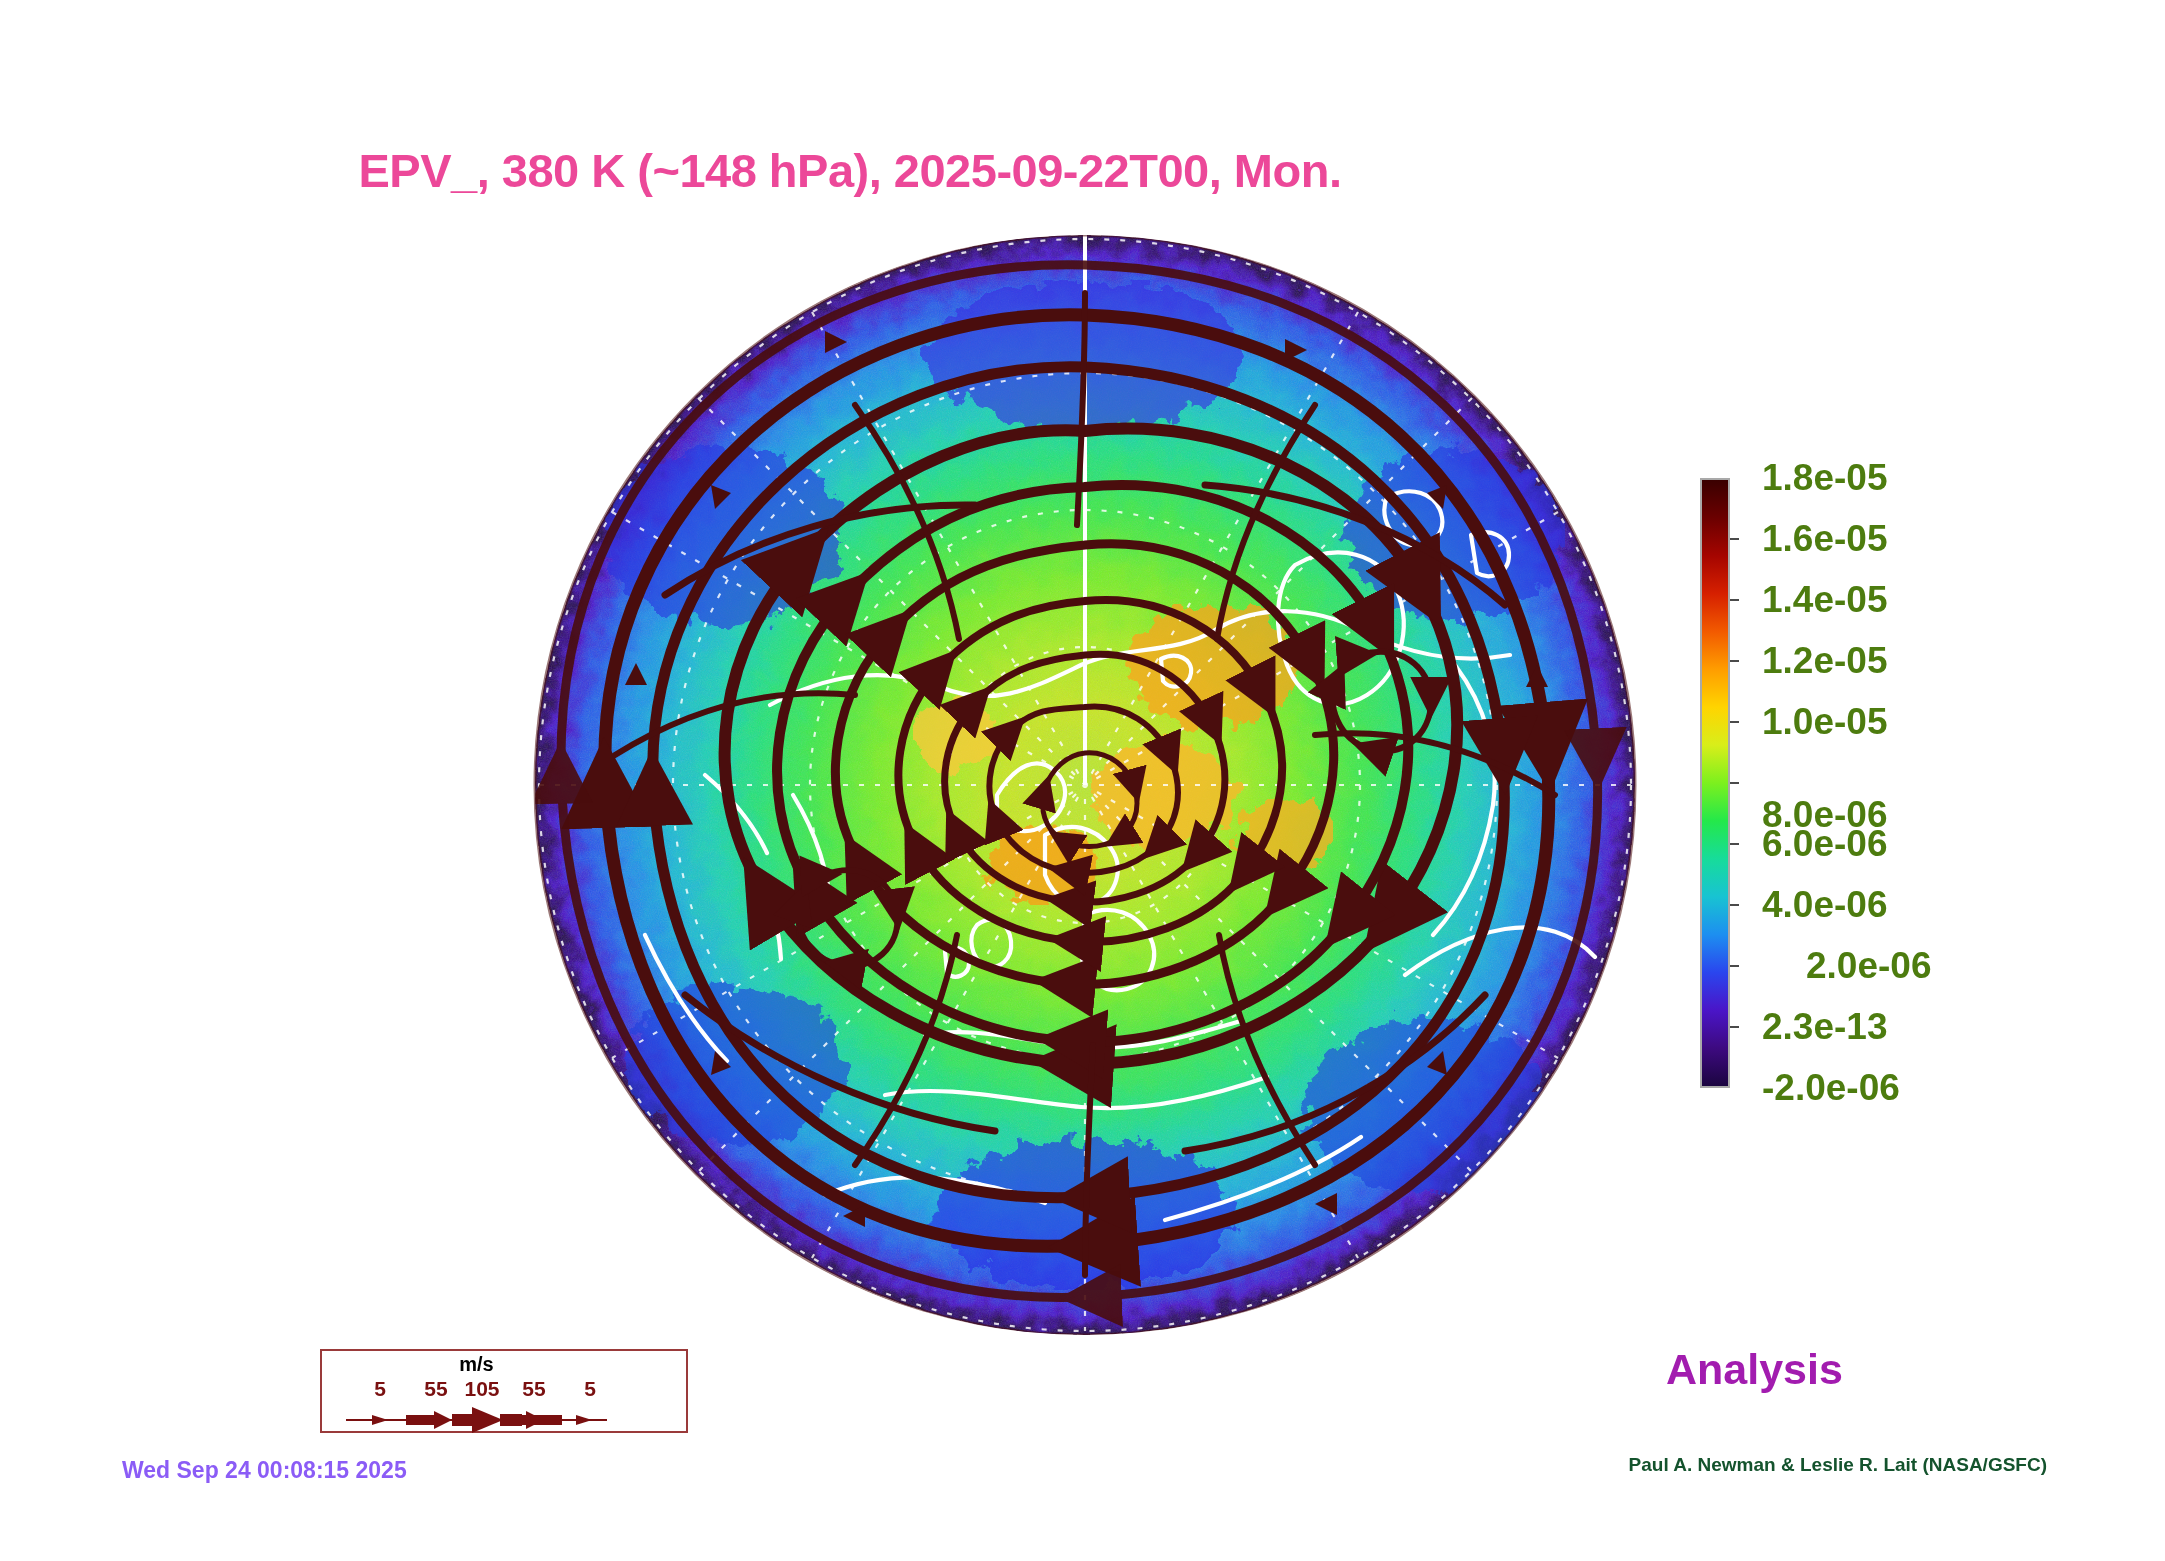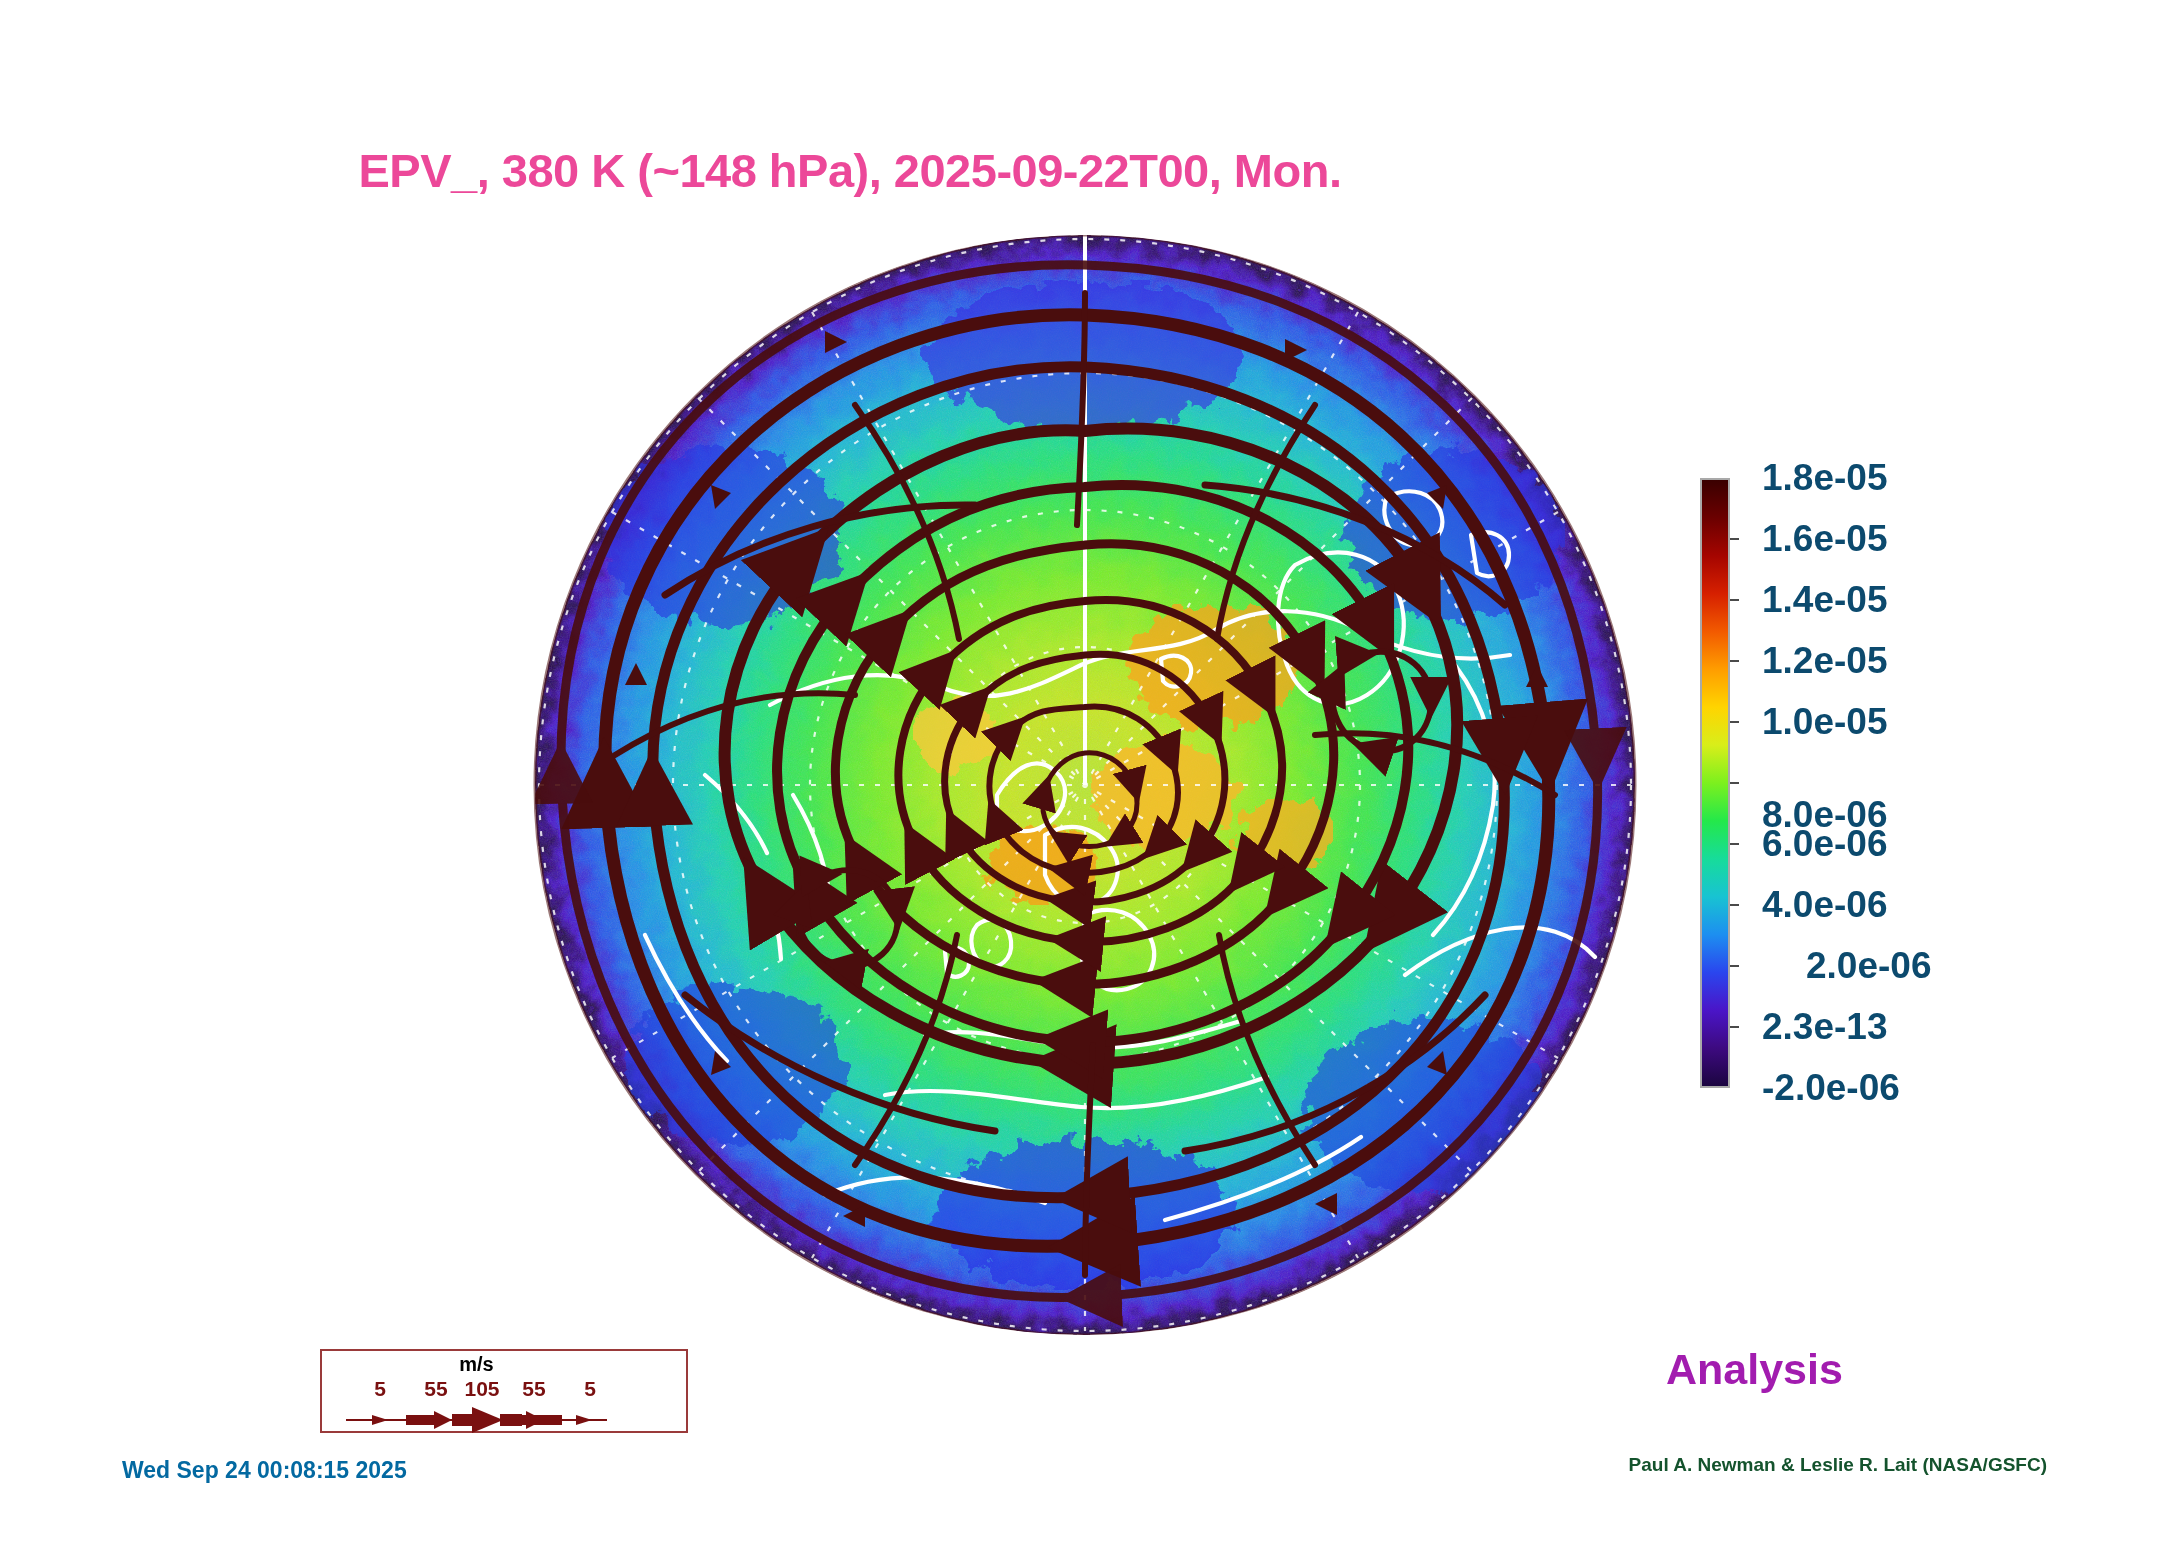--- a/index.html
+++ b/index.html
@@ -64,21 +64,21 @@
     left: 30px;
     width: 9px;
     height: 2px;
     background: #4a4a4a;
   }
   .cb-label {
     position: absolute;
     left: 62px;
     font-size: 37px;
     font-weight: bold;
-    color: #0c4a6e;
+    color: #4d7c0f;
     white-space: nowrap;
     transform: translateY(-50%);
   }
 
   
   #wind-legend {
     position: absolute;
     left: 320px;
     top: 1349px;
     width: 368px;
@@ -122,21 +122,21 @@
     font-size: 43px;
     font-weight: bold;
     color: #a21caf;
   }
   #render-timestamp {
     position: absolute;
     left: 122px;
     top: 1457px;
     font-size: 23px;
     font-weight: bold;
-    color: #0369a1;
+    color: #8b5cf6;
     white-space: nowrap;
   }
   #credit-line {
     position: absolute;
     right: 118px;
     top: 1454px;
     font-size: 19px;
     font-weight: bold;
     color: #14532d;
     white-space: nowrap;

